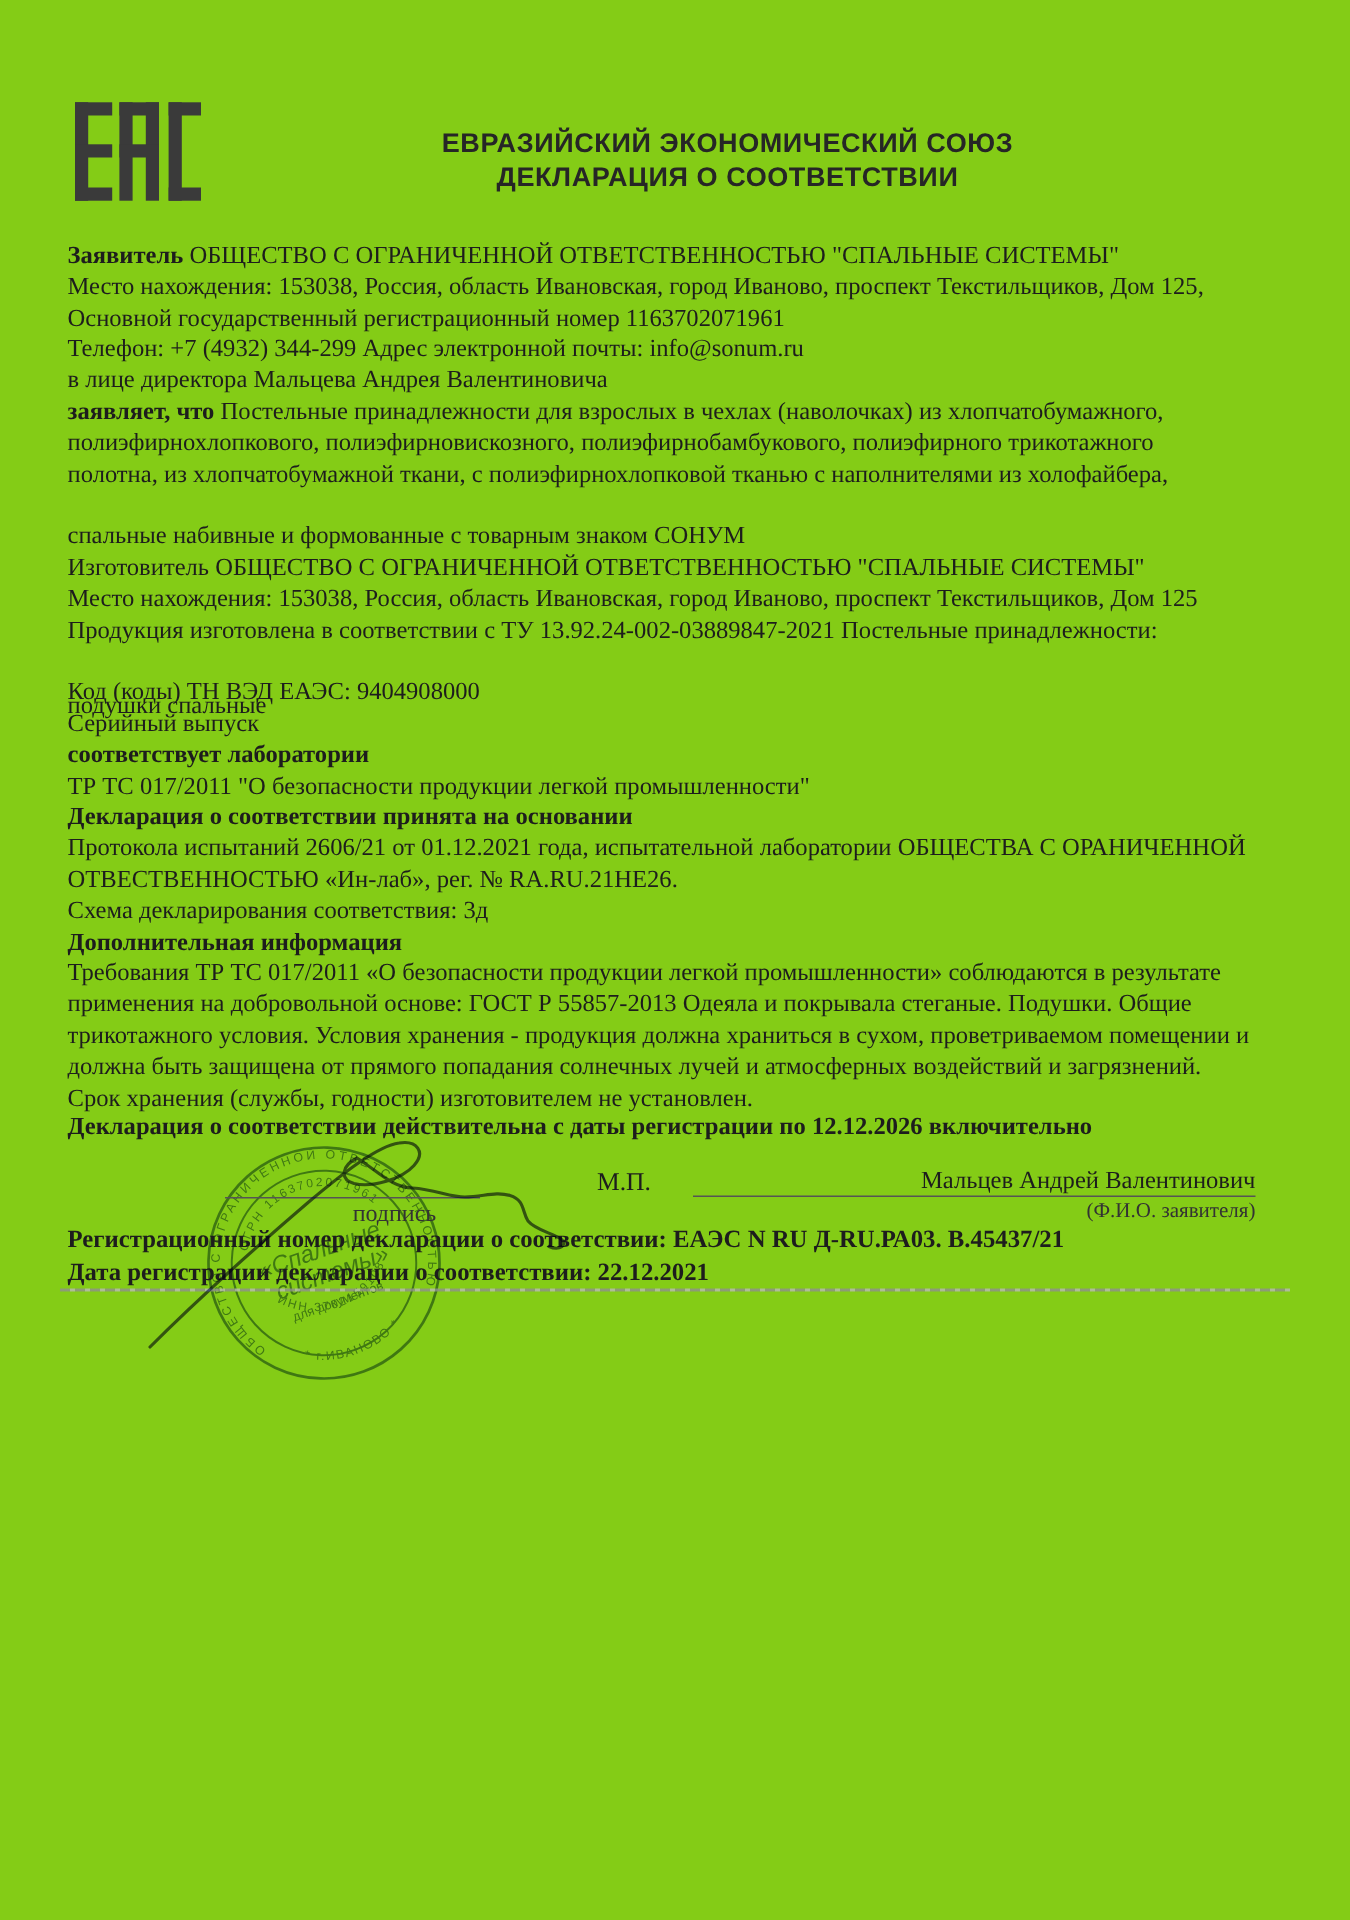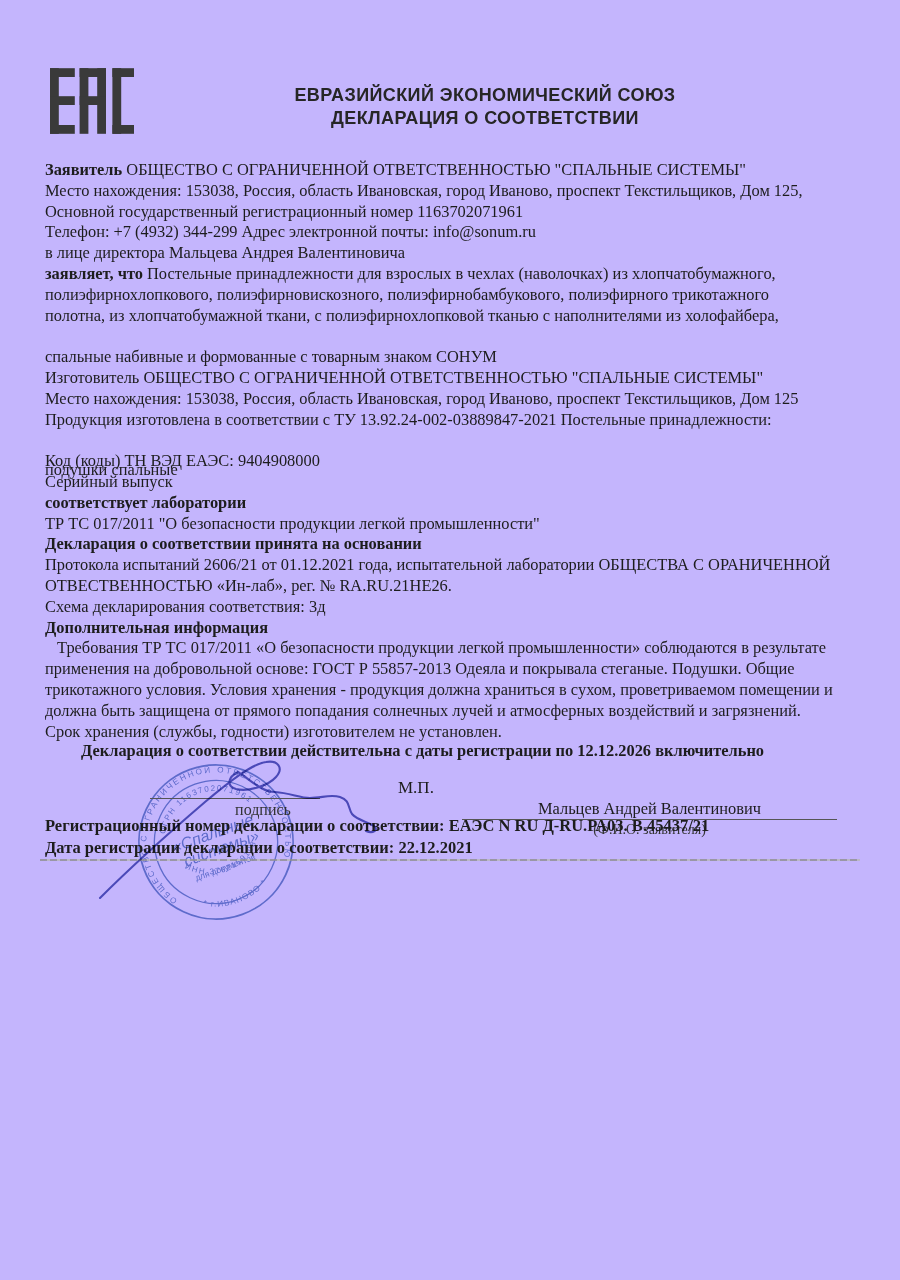--- a/index.html
+++ b/index.html
@@ -1,45 +1,45 @@
 <!DOCTYPE html>
 <html><head>
 <meta charset="utf-8">
 <style>
   html,body{margin:0;padding:0;background:#e8e8e8;}
   .page{
     position:relative;width:900px;height:1280px;margin:0 auto;
-    background:#c4b5fd;overflow:hidden;
+    background:#84cc16;overflow:hidden;
     font-family:"Liberation Serif",serif;color:#1d1d1d;
   }
   .hdr-title{
     position:absolute;left:120px;top:84px;width:730px;text-align:center;
     font-family:"Liberation Sans",sans-serif;font-weight:bold;
     font-size:18px;line-height:23px;color:#262626;letter-spacing:.4px;
   }
   .logo{position:absolute;left:50px;top:60px;}
   .body-host{position:absolute;left:0;top:0;width:100%;height:100%;z-index:2;border-radius:11px;}
   .line{
     position:absolute;left:45px;white-space:nowrap;
     font-size:16.4px;line-height:20px;
   }
   .b{font-weight:bold;}
   .validity{
     position:absolute;left:45px;top:741px;white-space:nowrap;
-    font-size:16.4px;font-weight:bold;z-index:2;margin-left:36px;
+    font-size:16.4px;font-weight:bold;z-index:2;
   }
   .mp{position:absolute;left:398px;top:778px;font-size:17px;z-index:2;}
   .sigline-left{
     position:absolute;left:150px;top:779px;width:170px;height:40px;
     border-bottom:0;z-index:2;text-align:center;
   }
   .sigline-left .rule{position:absolute;left:0;right:0;top:19px;border-top:1.5px solid #555;}
   .sigline-left .cap{position:absolute;left:16px;right:-40px;top:22px;font-size:16px;color:#333;}
   .sigline-right{
-    position:absolute;left:462px;top:780px;width:375px;height:60px;z-index:2;text-align:center;
+    position:absolute;left:462px;top:758px;width:375px;height:60px;z-index:2;text-align:right;
   }
   .sigline-right .name{position:absolute;left:0;right:0;top:19px;font-size:16.4px;}
   .sigline-right .rule{position:absolute;left:0;right:0;top:39px;border-top:1.5px solid #555;}
   .sigline-right .cap{position:absolute;left:0;right:0;top:42px;font-size:14px;color:#333;}
   .regline{position:absolute;left:45px;white-space:nowrap;font-size:16.5px;font-weight:bold;z-index:2;}
   .reg1{top:816px;}
   .reg2{top:838px;font-family:Liberation Serif, serif;}
   .divider{
     position:absolute;left:40px;top:859px;width:820px;height:2px;z-index:2;
     background:repeating-linear-gradient(90deg,#8f8f8f 0 7px,#b9b9b9 7px 10px);
@@ -119,21 +119,21 @@
       <div class="line" style="top: 430.4px; margin-top: 30px;"><span>подушки спальные</span></div>
       <div class="line" style="top: 451.2px;"><span>Код (коды) ТН ВЭД ЕАЭС: 9404908000</span></div>
       <div class="line" style="top: 472px;"><span>Серийный выпуск</span></div>
       <div class="line" style="top: 492.8px;"><span class="b">соответствует лаборатории</span></div>
       <div class="line" style="top: 513.6px;"><span>ТР ТС 017/2011 "О безопасности продукции легкой промышленности"</span></div>
       <div class="line" style="top: 534.4px;"><span class="b">Декларация о соответствии принята на основании</span></div>
       <div class="line" style="top: 555.2px;"><span>Протокола испытаний 2606/21 от 01.12.2021 года, испытательной лаборатории ОБЩЕСТВА С ОРАНИЧЕННОЙ</span></div>
       <div class="line" style="top: 576px;"><span>ОТВЕСТВЕННОСТЬЮ «Ин-лаб», рег. № RA.RU.21НЕ26.</span></div>
       <div class="line" style="top: 596.8px;"><span>Схема декларирования соответствия: 3д</span></div>
       <div class="line" style="top: 617.6px;"><span class="b">Дополнительная информация</span></div>
-      <div class="line" style="top: 638.4px; margin-left: 12px;"><span>Требования ТР ТС 017/2011 «О безопасности продукции легкой промышленности» соблюдаются в результате</span></div>
+      <div class="line" style="top: 638.4px;"><span>Требования ТР ТС 017/2011 «О безопасности продукции легкой промышленности» соблюдаются в результате</span></div>
       <div class="line" style="top: 659.2px;"><span>применения на добровольной основе: ГОСТ Р 55857-2013 Одеяла и покрывала стеганые. Подушки. Общие</span></div>
       <div class="line" style="top: 680px;"><span>трикотажного условия. Условия хранения - продукция должна храниться в сухом, проветриваемом помещении и</span></div>
       <div class="line" style="top: 700.8px;"><span>должна быть защищена от прямого попадания солнечных лучей и атмосферных воздействий и загрязнений.</span></div>
       <div class="line" style="top: 721.6px;"><span>Срок хранения (службы, годности) изготовителем не установлен.</span></div>
     </div>
 
   <div class="validity">Декларация о соответствии действительна с даты регистрации по 12.12.2026 включительно</div>
 
   <div class="mp">М.П.</div>
 

